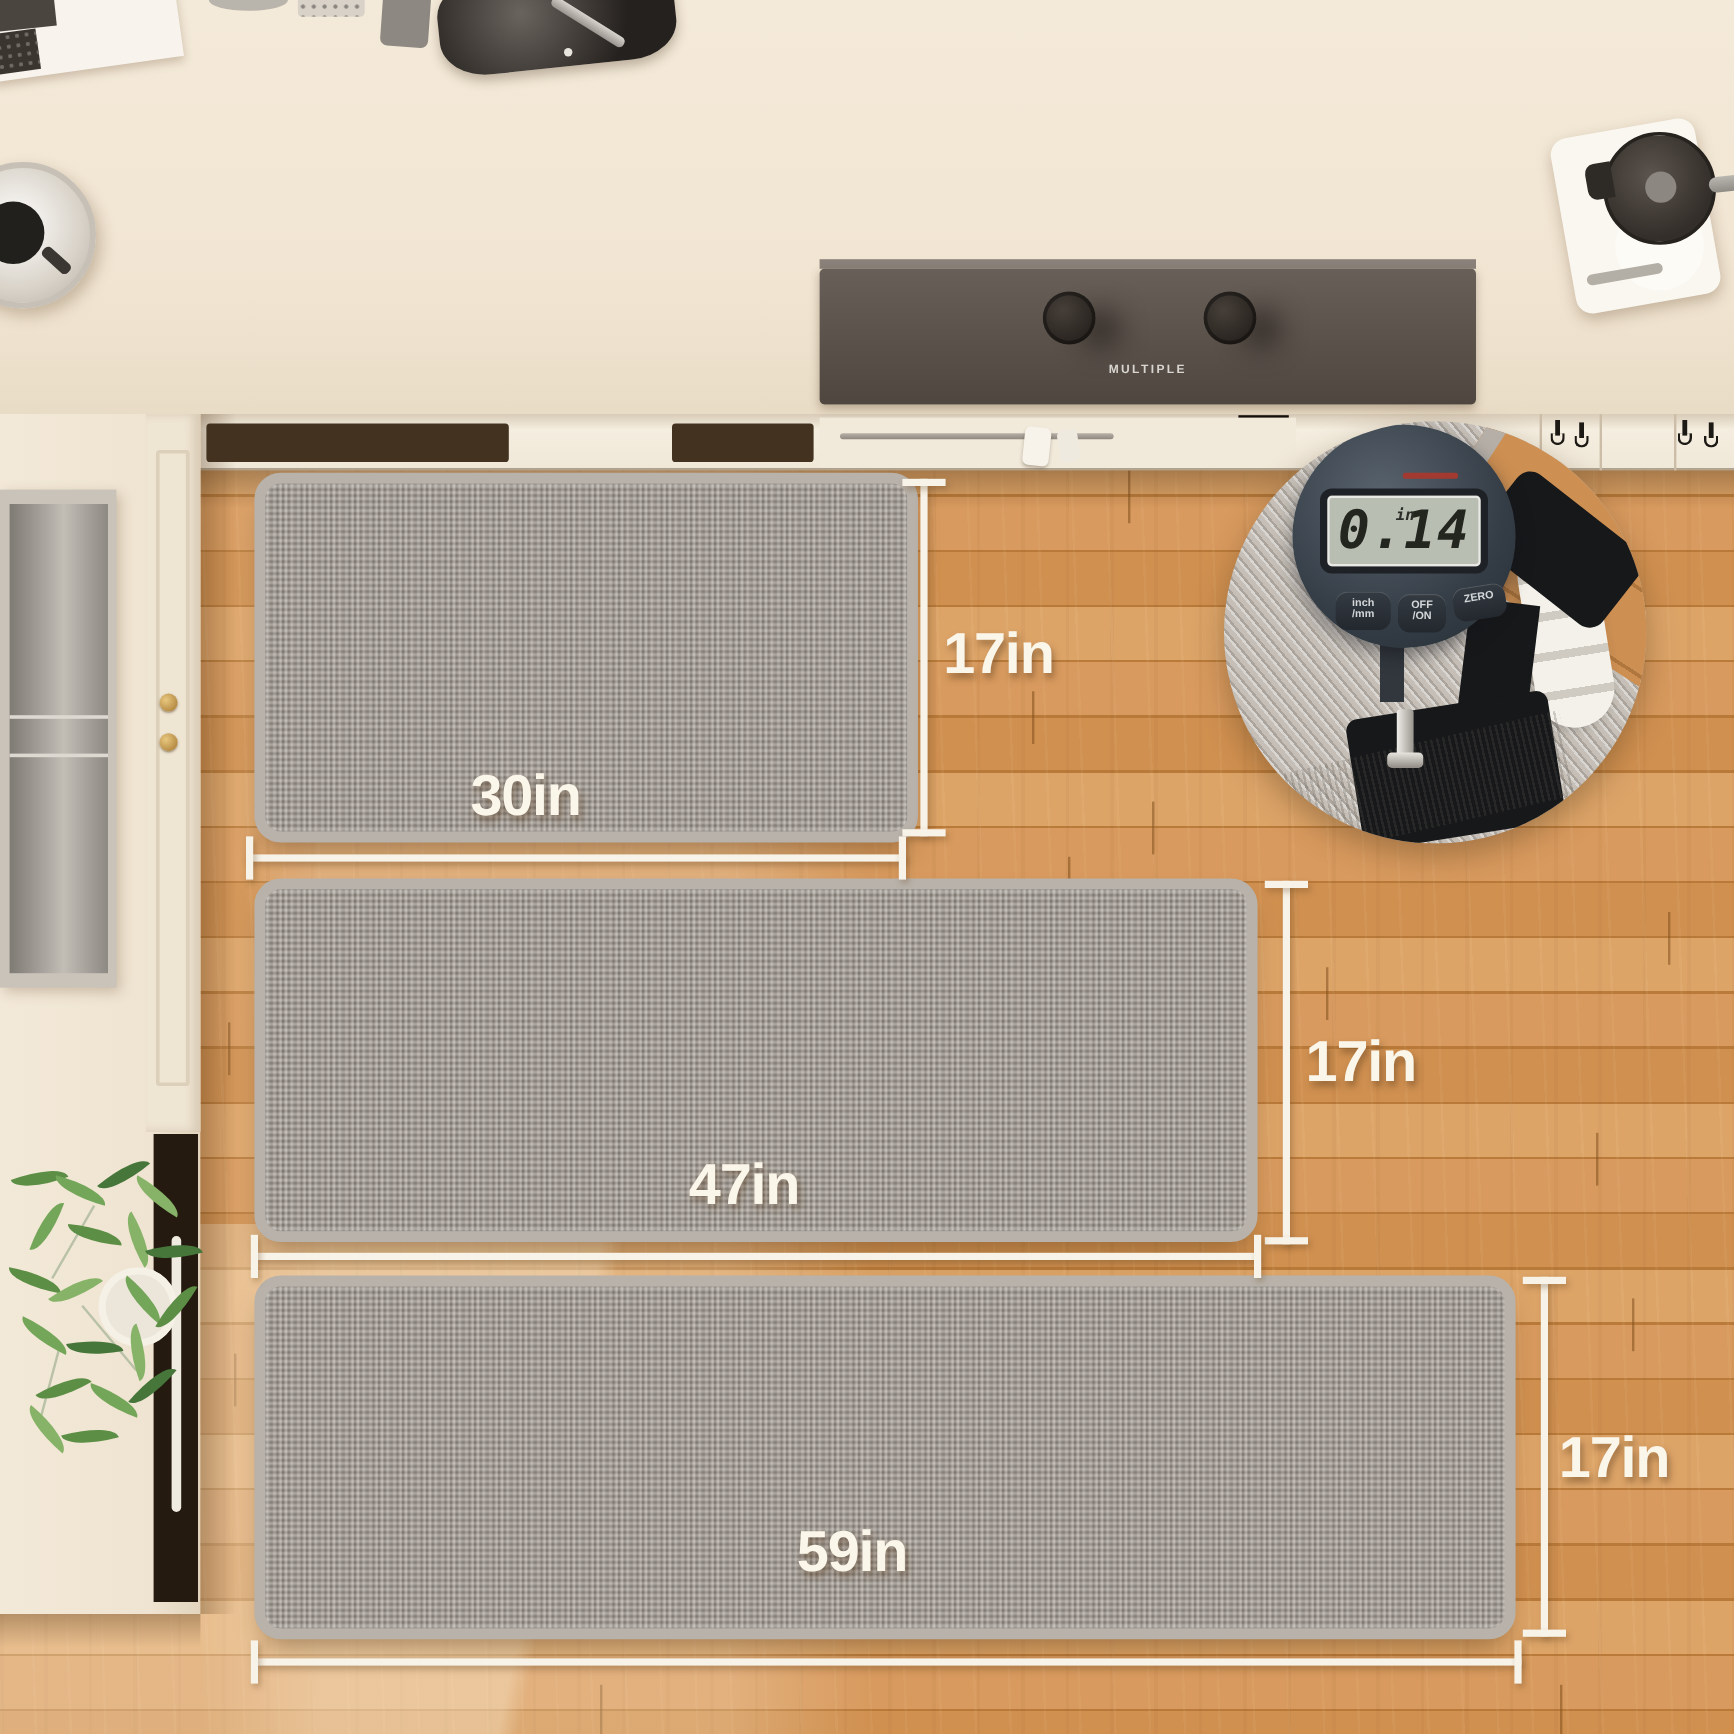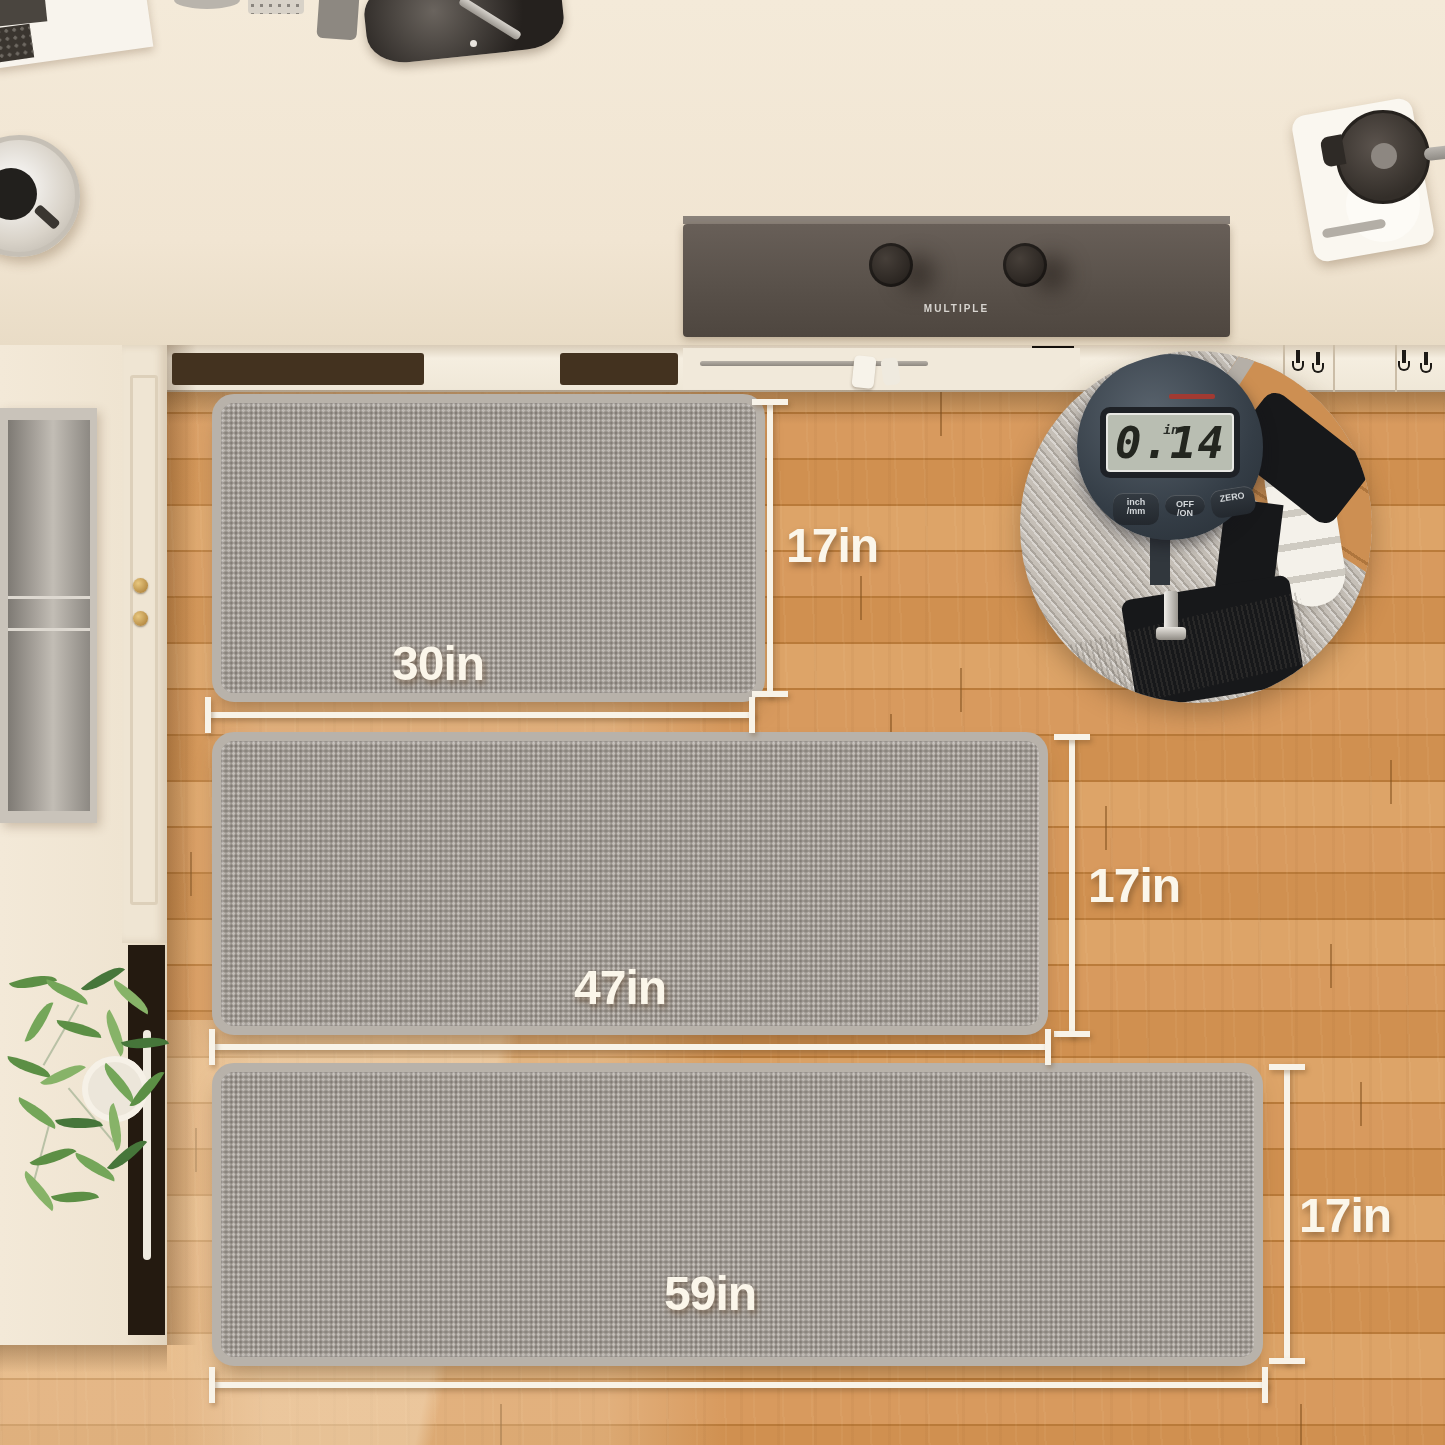--- a/index.html
+++ b/index.html
@@ -315,21 +315,21 @@
     <div class="gauge">
       <div class="red-label"></div>
       <div class="lcd">
         <span class="lcd-val">0.14</span>
         <span class="lcd-unit">in</span>
       </div>
       <div class="cbtn" style="left:36px;top:139px;width:46px;height:32px">
         <div style="position:static">inch</div>
         <div style="position:static">/mm</div>
       </div>
-      <div class="cbtn" style="left:88px;top:141px;width:40px;height:20px">
+      <div class="cbtn" style="left:88px;top:141px;width:40px;height:32px">
         <div style="position:static">OFF</div>
         <div style="position:static">/ON</div>
       </div>
       <div class="cbtn" style="left:134px;top:134px;width:44px;height:28px;transform:rotate(-9deg)">
         <div style="position:static">ZERO</div>
       </div>
     </div>
   </div>
 
 </div>

